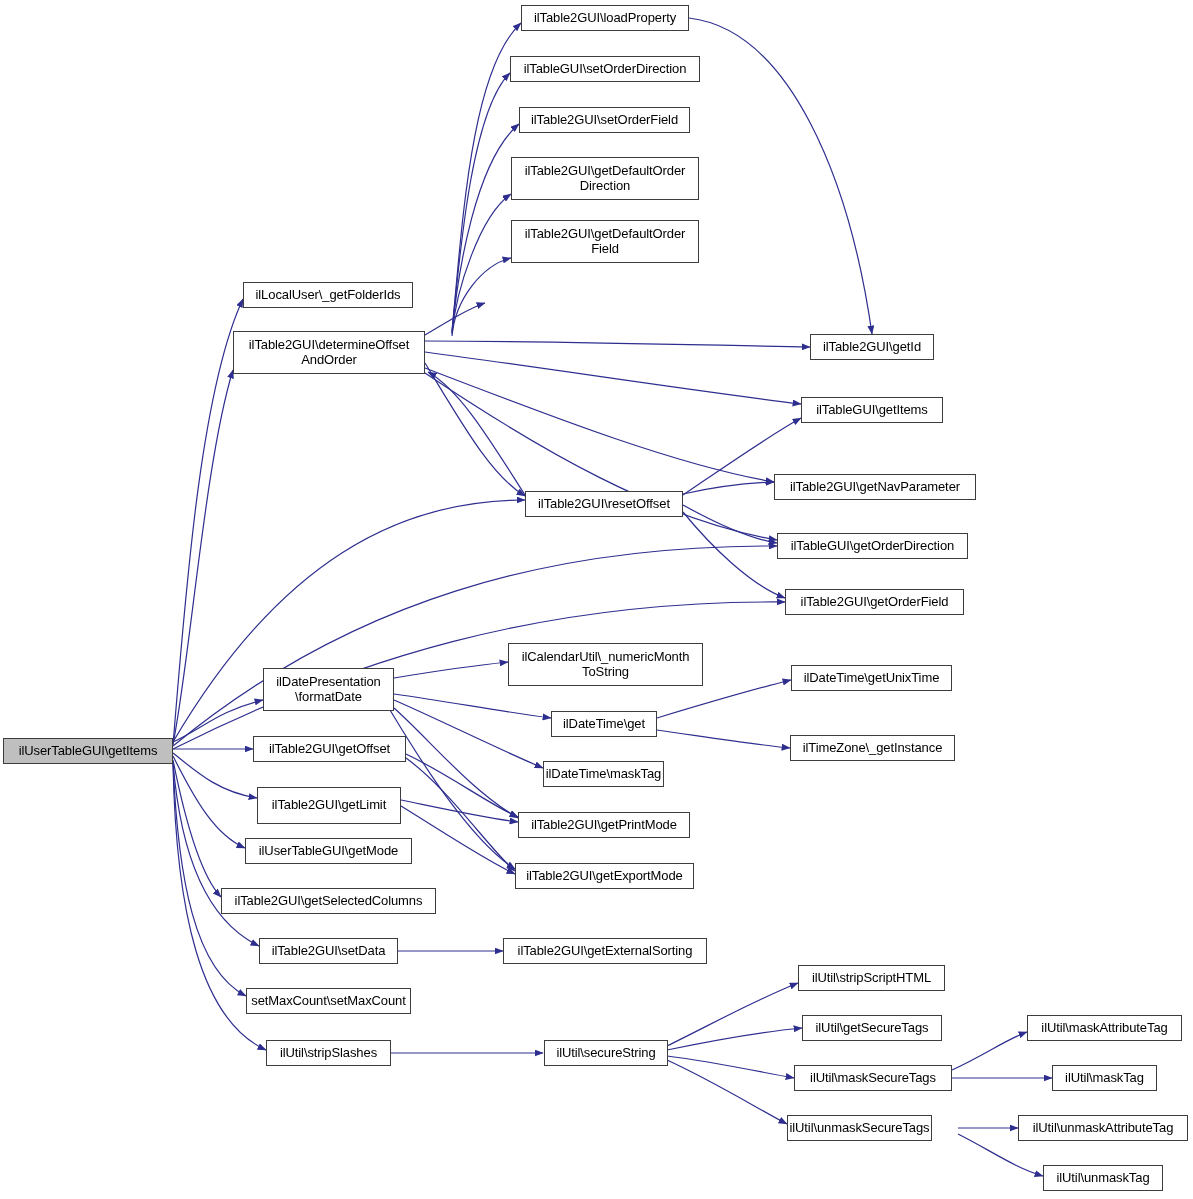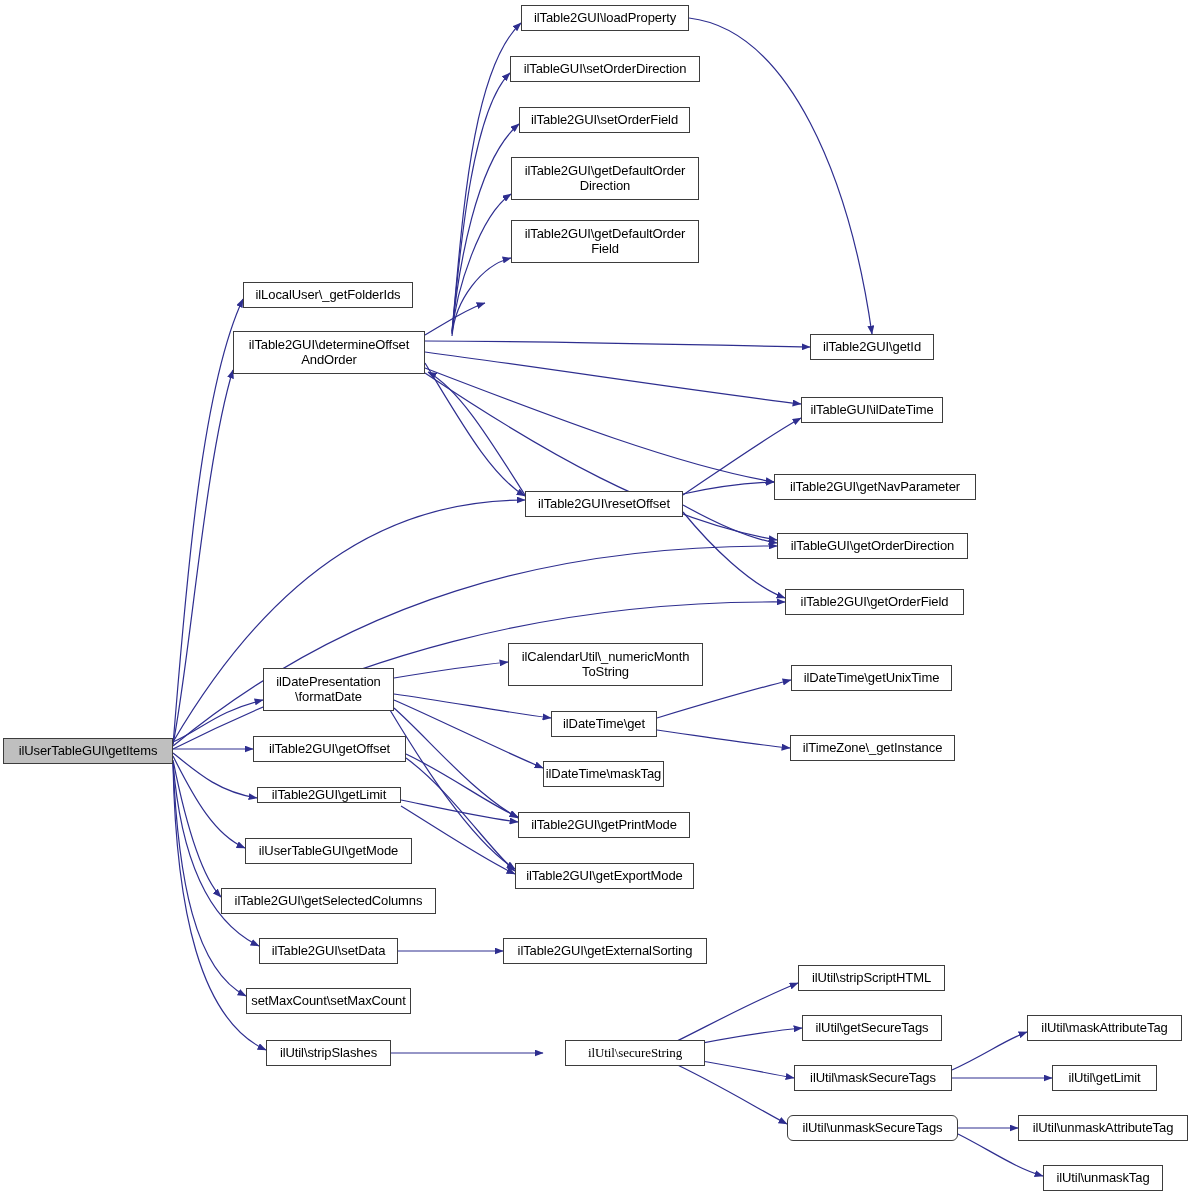--- a/index.html
+++ b/index.html
@@ -101,21 +101,21 @@
       <span>ilLocalUser\_getFolderIds</span>
     </div>
     <div class="node" style="left: 233px; top: 331px; width: 192px; height: 43px;">
       <span>ilTable2GUI\determineOffset
 AndOrder</span>
     </div>
     <div class="node" style="left: 810px; top: 334px; width: 124px; height: 26px;">
       <span>ilTable2GUI\getId</span>
     </div>
     <div class="node" style="left: 801px; top: 397px; width: 142px; height: 26px;">
-      <span>ilTableGUI\ilDateTime</span>
+      <span>ilTableGUI\getItems</span>
     </div>
     <div class="node" style="left: 525px; top: 491px; width: 158px; height: 26px;">
       <span>ilTable2GUI\resetOffset</span>
     </div>
     <div class="node" style="left: 774px; top: 474px; width: 202px; height: 26px;">
       <span>ilTable2GUI\getNavParameter</span>
     </div>
     <div class="node" style="left: 777px; top: 533px; width: 191px; height: 26px;">
       <span>ilTableGUI\getOrderDirection</span>
     </div>
@@ -138,21 +138,21 @@
     </div>
     <div class="node" style="left: 791px; top: 665px; width: 161px; height: 26px;">
       <span>ilDateTime\getUnixTime</span>
     </div>
     <div class="node" style="left: 790px; top: 735px; width: 165px; height: 26px;">
       <span>ilTimeZone\_getInstance</span>
     </div>
     <div class="node" style="left: 253px; top: 736px; width: 153px; height: 26px;">
       <span>ilTable2GUI\getOffset</span>
     </div>
-    <div class="node" style="left: 257px; top: 787px; width: 144px; height: 16px;">
+    <div class="node" style="left: 257px; top: 787px; width: 144px; height: 37px;">
       <span>ilTable2GUI\getLimit</span>
     </div>
     <div class="node" style="left: 245px; top: 838px; width: 167px; height: 26px;">
       <span>ilUserTableGUI\getMode</span>
     </div>
     <div class="node" style="left: 518px; top: 812px; width: 172px; height: 26px;">
       <span>ilTable2GUI\getPrintMode</span>
     </div>
     <div class="node" style="left: 515px; top: 863px; width: 179px; height: 26px;">
       <span>ilTable2GUI\getExportMode</span>
@@ -165,40 +165,40 @@
     </div>
     <div class="node" style="left: 503px; top: 938px; width: 204px; height: 26px;">
       <span>ilTable2GUI\getExternalSorting</span>
     </div>
     <div class="node" style="left: 246px; top: 988px; width: 165px; height: 26px;">
       <span>setMaxCount\setMaxCount</span>
     </div>
     <div class="node" style="left: 266px; top: 1040px; width: 125px; height: 26px;">
       <span>ilUtil\stripSlashes</span>
     </div>
-    <div class="node" style="left: 565px; top: 1040px; width: 140px; height: 26px; font-family: Liberation Serif, serif;">
+    <div class="node" style="left: 544px; top: 1040px; width: 124px; height: 26px;">
       <span>ilUtil\secureString</span>
     </div>
     <div class="node" style="left: 798px; top: 965px; width: 147px; height: 26px;">
       <span>ilUtil\stripScriptHTML</span>
     </div>
     <div class="node" style="left: 802px; top: 1015px; width: 140px; height: 26px;">
       <span>ilUtil\getSecureTags</span>
     </div>
     <div class="node" style="left: 794px; top: 1065px; width: 158px; height: 26px;">
       <span>ilUtil\maskSecureTags</span>
     </div>
-    <div class="node" style="left: 787px; top: 1115px; width: 171px; height: 26px; border-radius: 6px;">
+    <div class="node" style="left: 787px; top: 1115px; width: 145px; height: 26px;">
       <span>ilUtil\unmaskSecureTags</span>
     </div>
     <div class="node" style="left: 1027px; top: 1015px; width: 155px; height: 26px;">
       <span>ilUtil\maskAttributeTag</span>
     </div>
     <div class="node" style="left: 1052px; top: 1065px; width: 105px; height: 26px;">
-      <span>ilUtil\getLimit</span>
+      <span>ilUtil\maskTag</span>
     </div>
     <div class="node" style="left: 1018px; top: 1115px; width: 170px; height: 26px;">
       <span>ilUtil\unmaskAttributeTag</span>
     </div>
     <div class="node" style="left: 1043px; top: 1165px; width: 120px; height: 26px;">
       <span>ilUtil\unmaskTag</span>
     </div>
   </div>
 
 </body></html>

